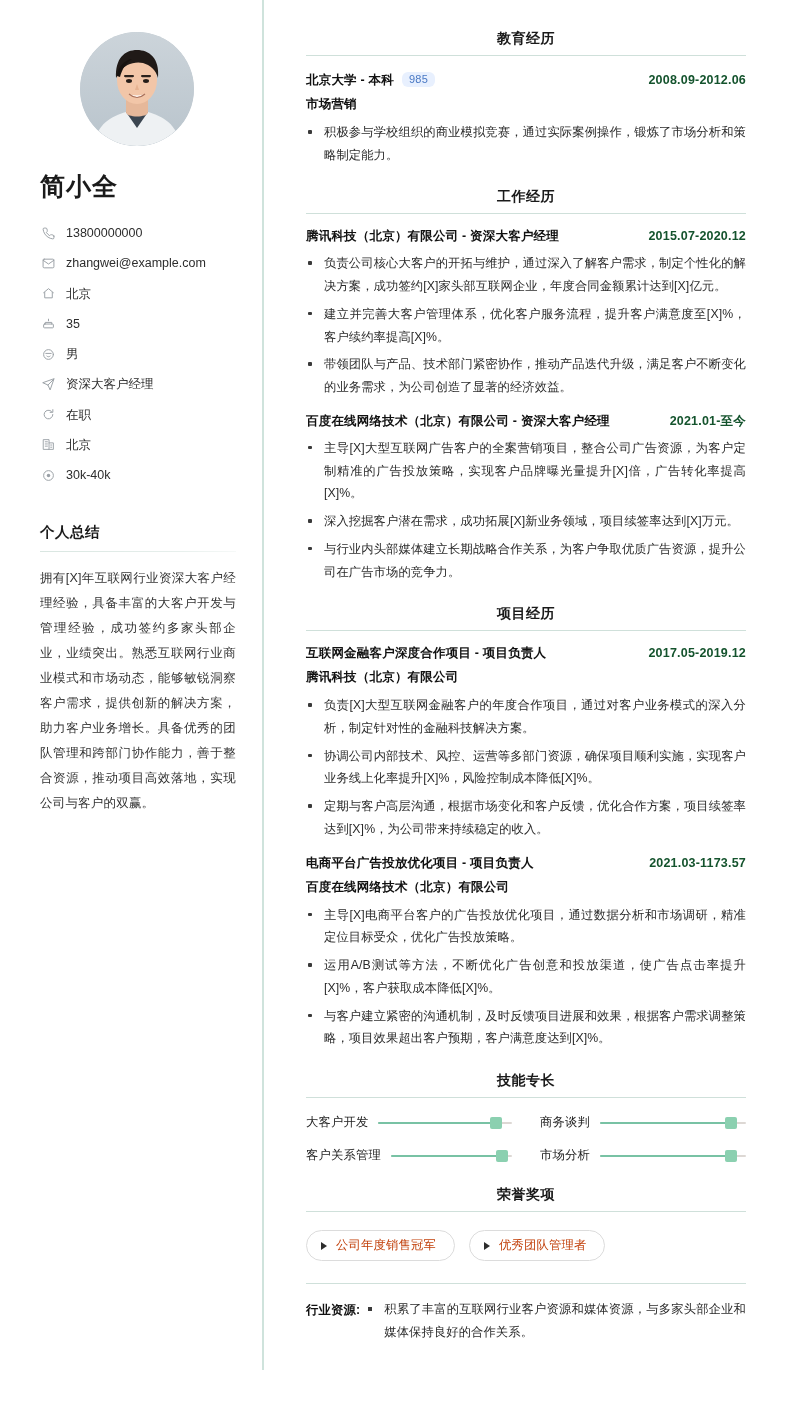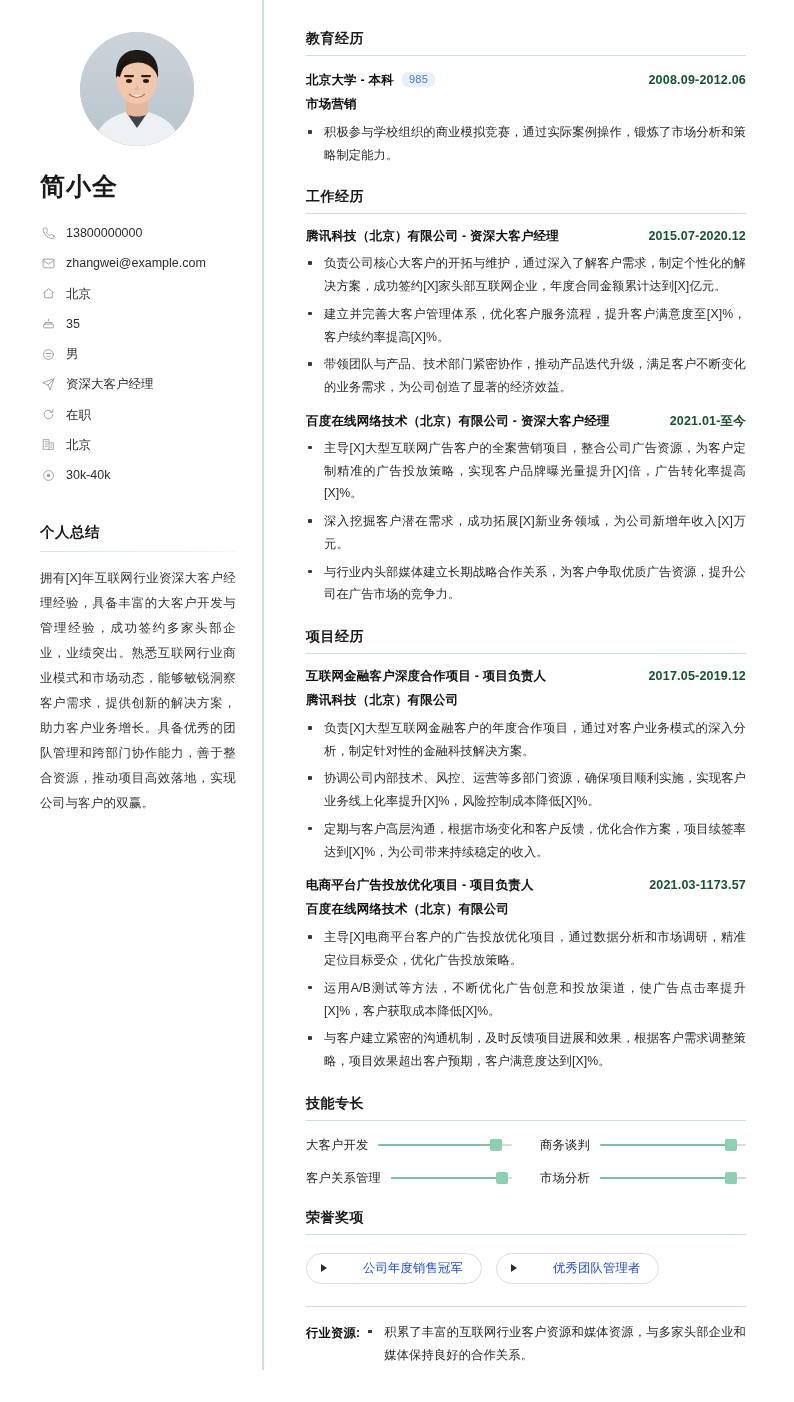--- a/index.html
+++ b/index.html
@@ -104,20 +104,21 @@
     box-sizing: border-box;
     padding: 30px 48px 30px 42px;
   }
   .section { margin-bottom: 22px; }
   .section-head {
     font-size: 14px;
     font-weight: bold;
     color: #1a1a1a;
     margin: 0 0 7px 0;
     letter-spacing: .5px;
+    text-align: center;
   }
   .section-rule {
     height: 1px;
     background: #cfe0da;
     margin-bottom: 14px;
   }
 
   .entry { margin-bottom: 14px; }
   .entry:last-child { margin-bottom: 0; }
   .entry-top {
@@ -235,24 +236,23 @@
     gap: 14px;
     padding-top: 4px;
   }
   .award-chip {
     display: inline-flex;
     align-items: center;
     border: 1px solid #dcdcdc;
     border-radius: 16px;
     padding: 6px 18px 6px 14px;
     font-size: 12.3px;
-    color: #1d4ed8;
+    color: #c2410c;
     background: #ffffff;
     letter-spacing: .2px;
-    gap: 27px;
   }
   .award-caret {
     display: inline-block;
     width: 0; height: 0;
     border-left: 6px solid #2d2d2d;
     border-top: 4px solid transparent;
     border-bottom: 4px solid transparent;
     margin-right: 9px;
   }
 
@@ -480,21 +480,21 @@
         </ul>
       </div>
 
       <div class="entry">
         <div class="entry-top">
           <span class="entry-title">百度在线网络技术（北京）有限公司 - 资深大客户经理</span>
           <span class="entry-date">2021.01-至今</span>
         </div>
         <ul class="bullets">
           <li>主导[X]大型互联网广告客户的全案营销项目，整合公司广告资源，为客户定制精准的广告投放策略，实现客户品牌曝光量提升[X]倍，广告转化率提高[X]%。</li>
-          <li>深入挖掘客户潜在需求，成功拓展[X]新业务领域，为公司新增年收入[X]万元。</li>
+          <li>深入挖掘客户潜在需求，成功拓展[X]新业务领域，项目续签率达到[X]万元。</li>
           <li>与行业内头部媒体建立长期战略合作关系，为客户争取优质广告资源，提升公司在广告市场的竞争力。</li>
         </ul>
       </div>
     </section>
 
     <section class="section">
       <h2 class="section-head">项目经历</h2>
       <div class="section-rule"></div>
 
       <div class="entry">

